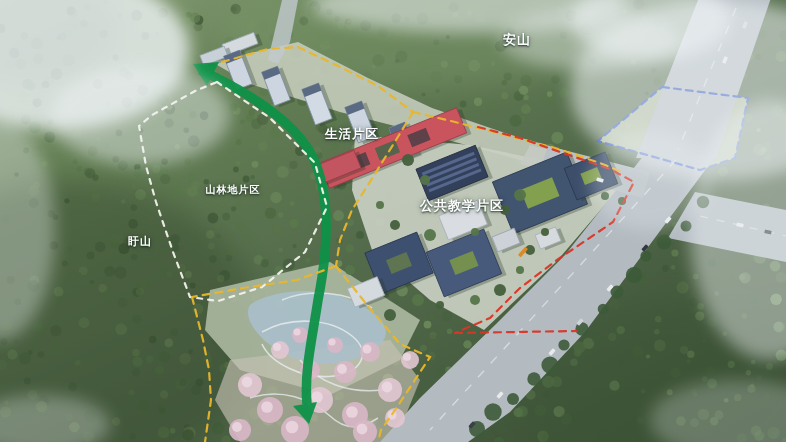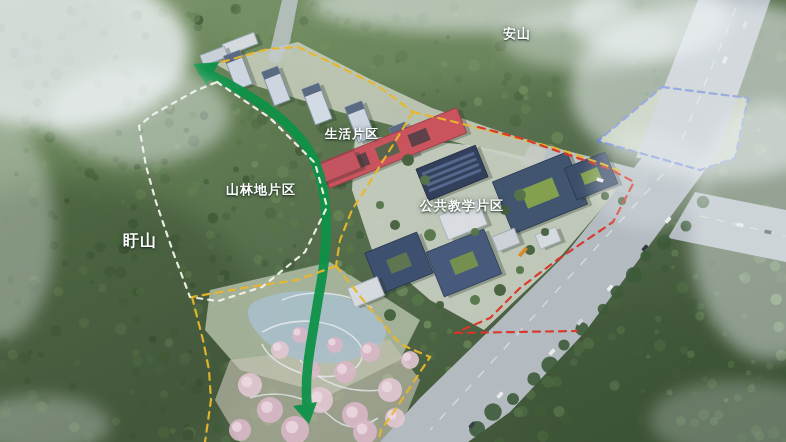--- a/index.html
+++ b/index.html
@@ -1051,19 +1051,19 @@
         <ellipse cx="590" cy="40" rx="90" ry="30" fill="#eef3f5" opacity="0.4" filter="url(#fogblur)"></ellipse>
         <ellipse cx="650" cy="20" rx="80" ry="40" fill="#eef3f5" opacity="0.6" filter="url(#fogblur)"></ellipse>
         <ellipse cx="720" cy="90" rx="150" ry="90" fill="#eef3f5" opacity="0.55" filter="url(#fogblur)"></ellipse>
         <ellipse cx="770" cy="230" rx="80" ry="130" fill="#eef3f5" opacity="0.45" filter="url(#fogblur)"></ellipse>
         <ellipse cx="650" cy="180" rx="60" ry="50" fill="#eef3f5" opacity="0.28" filter="url(#fogblur)"></ellipse>
         <ellipse cx="740" cy="420" rx="90" ry="40" fill="#eef3f5" opacity="0.25" filter="url(#fogblur)"></ellipse>
         <ellipse cx="40" cy="425" rx="70" ry="30" fill="#eef3f5" opacity="0.3" filter="url(#fogblur)"></ellipse>
       </g>
     </svg>
   <div class="labels">
-    <span class="lbl" style="left: 517px; top: 34px; font-size: 13px;">安山</span>
+    <span class="lbl" style="left: 517px; top: 40px; font-size: 13px;">安山</span>
     <span class="lbl" style="left: 352px; top: 134px; font-size: 12.5px;">生活片区</span>
-    <span class="lbl" style="left: 233px; top: 190px; font-size: 13px; margin-left: 28px;">山林地片区</span>
-    <span class="lbl" style="left: 122px; top: 241px; font-size: 16px; padding-left: 36px;">盱山</span>
+    <span class="lbl" style="left: 233px; top: 190px; font-size: 10px;">山林地片区</span>
+    <span class="lbl" style="left: 122px; top: 241px; font-size: 11px; padding-left: 36px;">盱山</span>
     <span class="lbl" style="left: 462px; top: 206px; font-size: 13px;">公共教学片区</span>
   </div>
 </div>
 
 </body></html>

